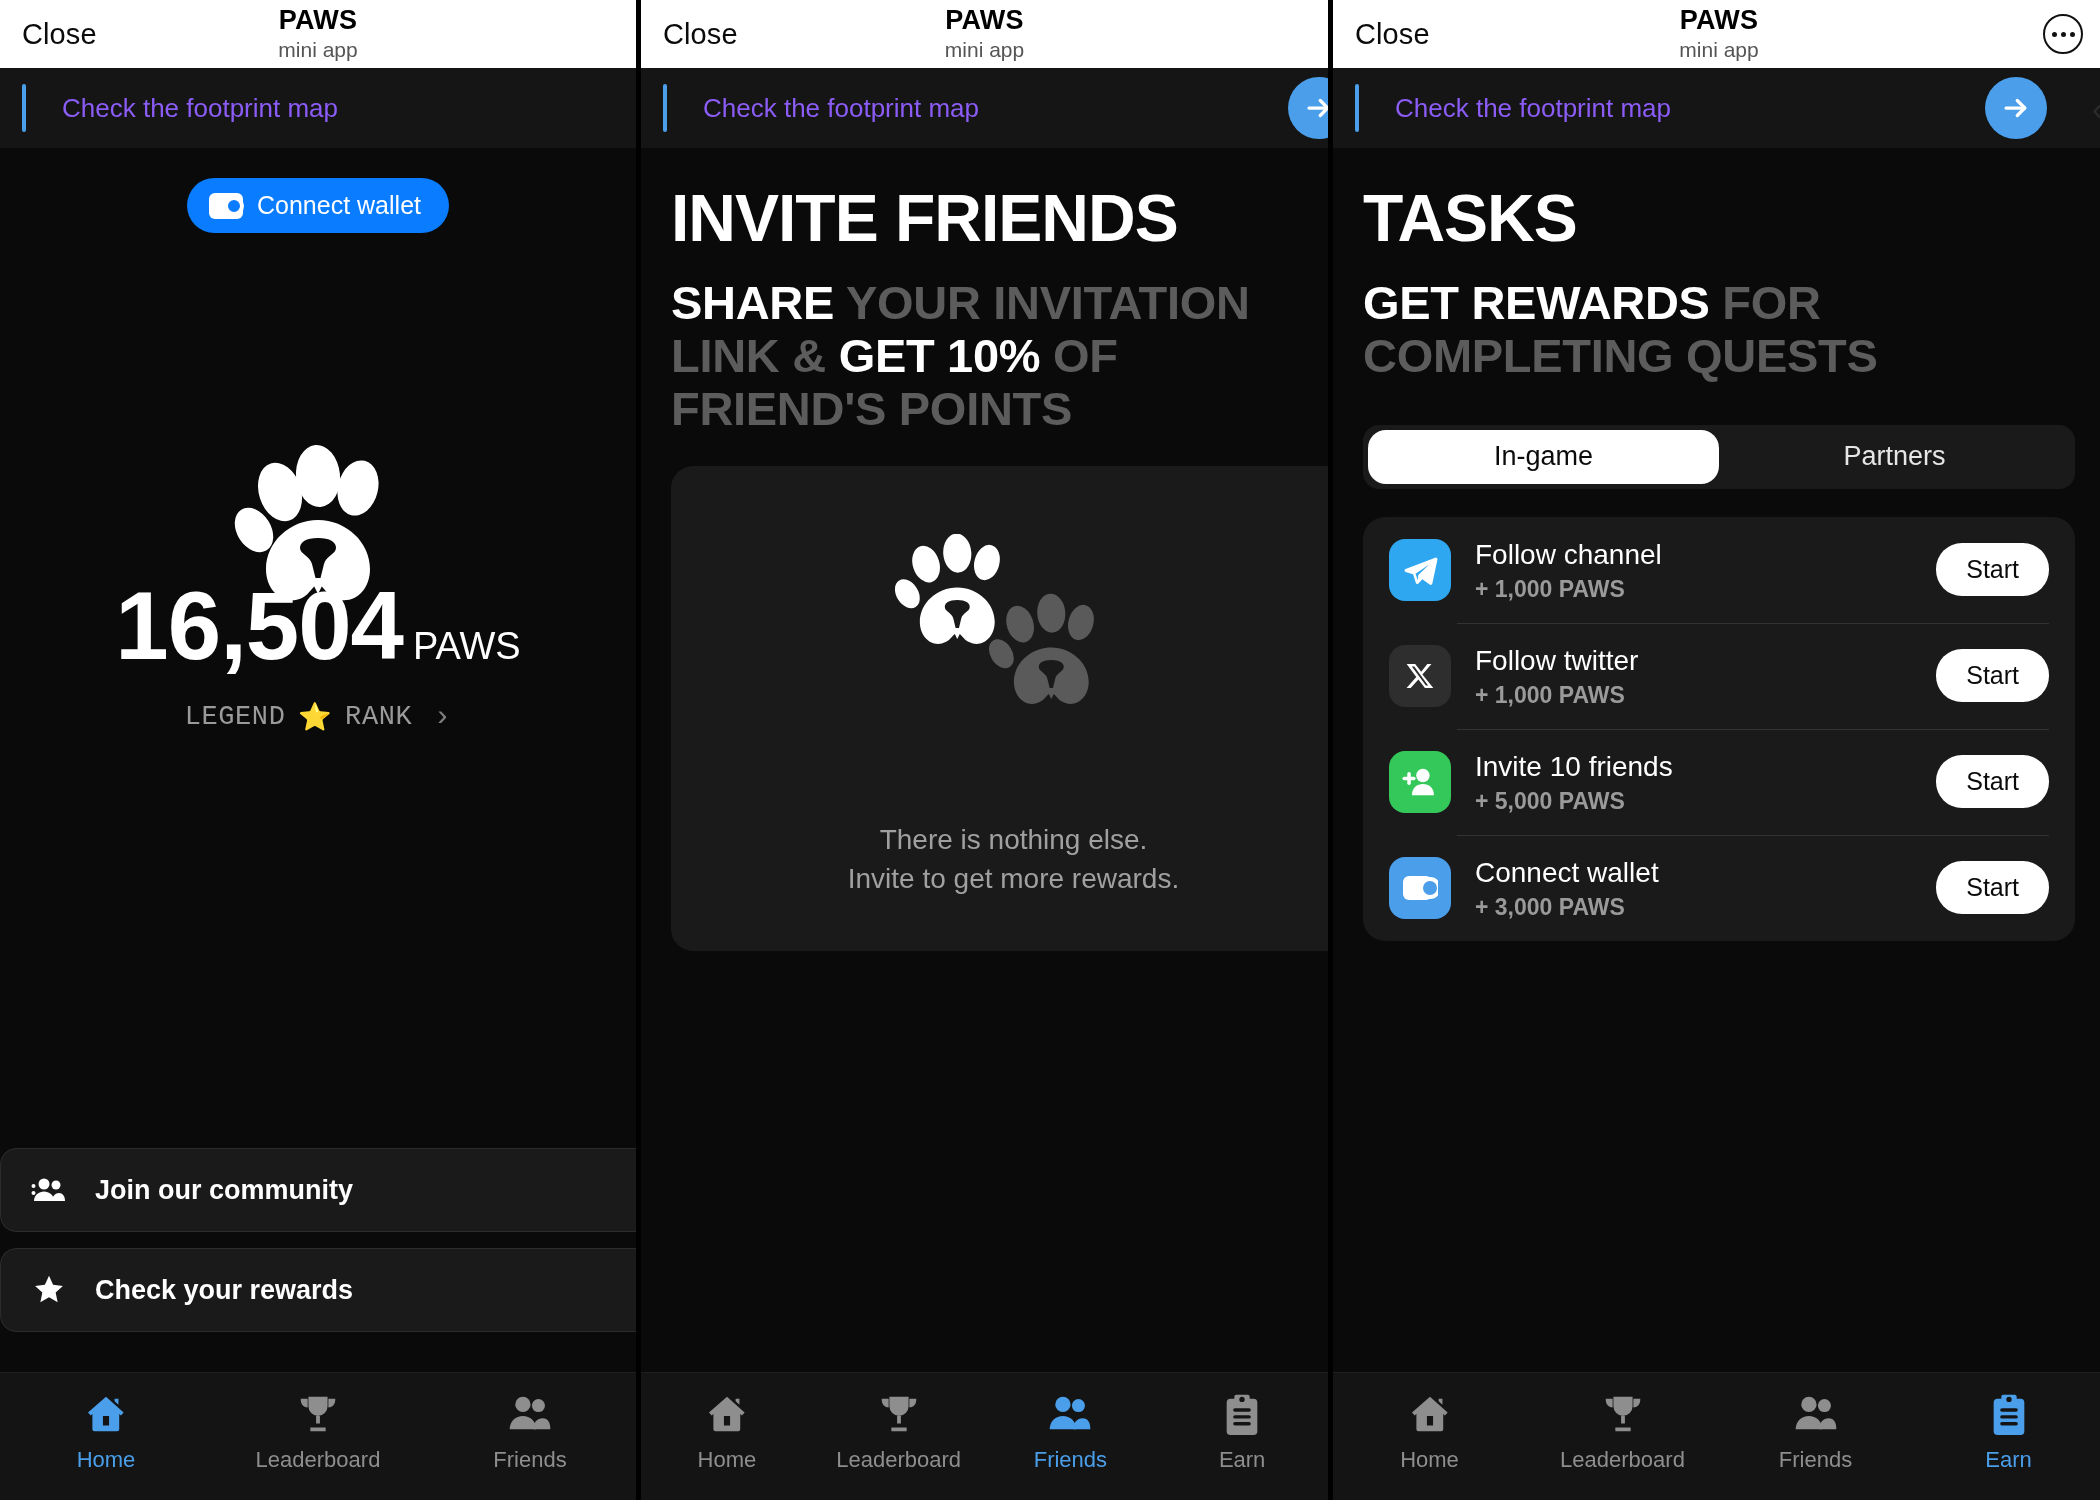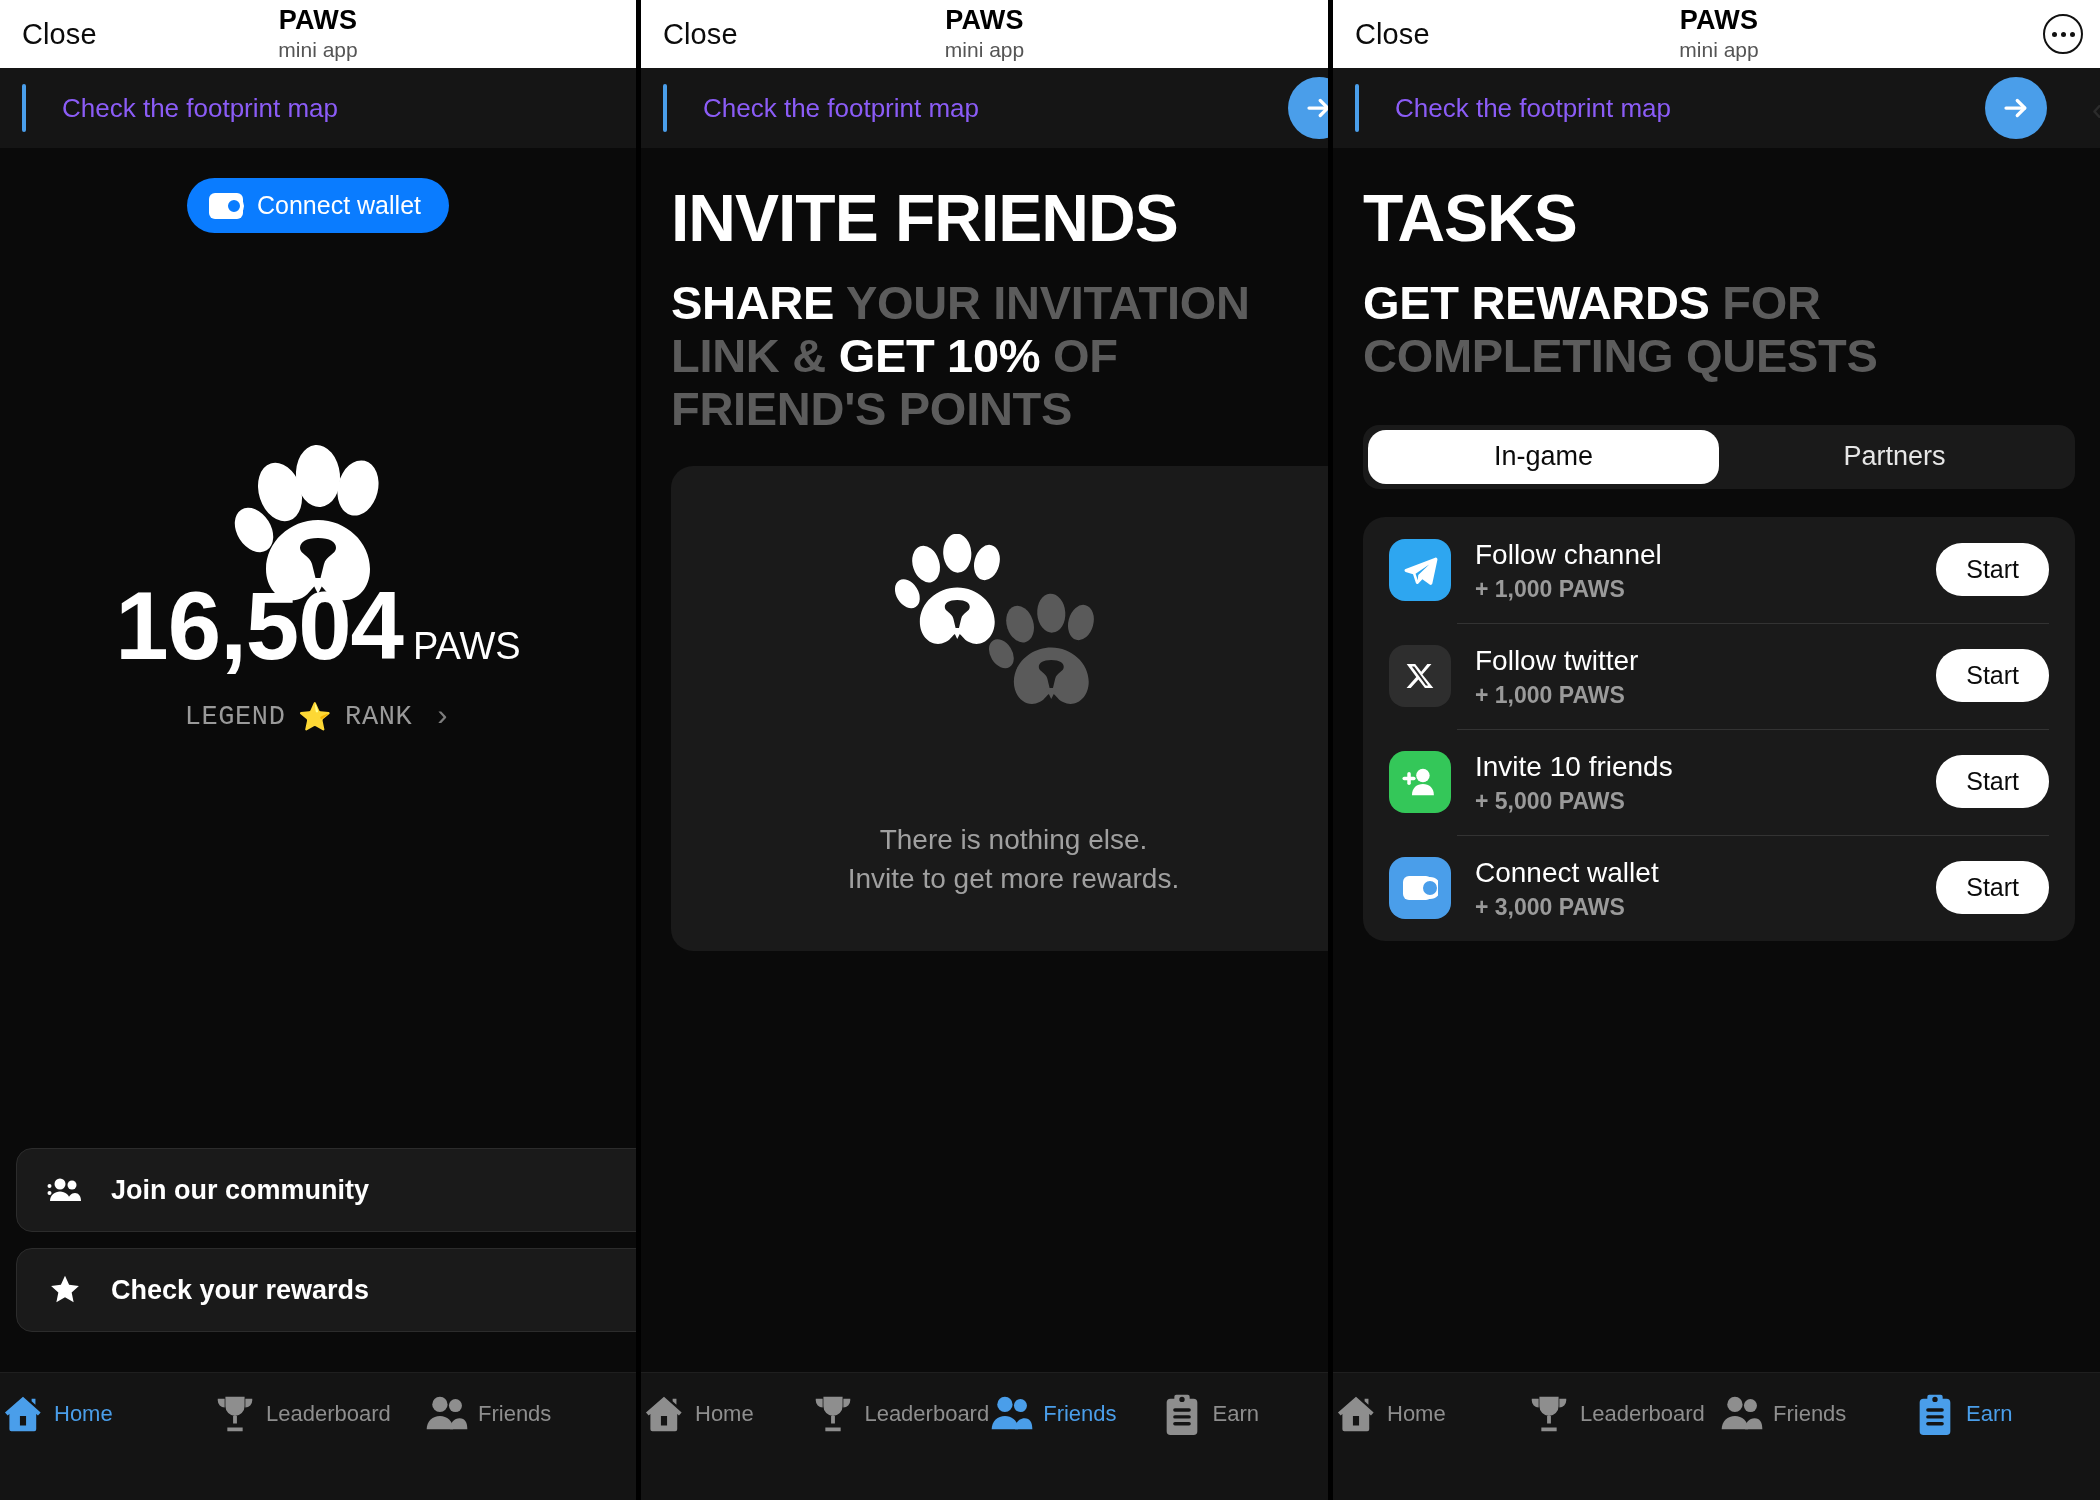--- a/index.html
+++ b/index.html
@@ -77,21 +77,21 @@
   .score-num { font-size:96px; font-weight:700; color:#fff; letter-spacing:-1px; line-height:1; }
   .score-unit { font-size:38px; font-weight:500; color:#fff; margin-left:10px; }
   .rank-row {
     position:absolute; left:0; right:0; top:552px;
     display:flex; align-items:center; justify-content:center; gap:13px;font-family:Liberation Mono, monospace;
   }
   .rank-txt { font-size:27px; color:#9a9a9a; letter-spacing:0.6px; }
   .rank-star { font-size:27px; }
   .rank-chev { color:#7d7d7d; font-size:30px; margin-left:8px; }
 
-  .cta-stack { position:absolute; left:16px; right:-26px; bottom:152px; }
+  .cta-stack { position:absolute; left:0; right:-26px; bottom:152px; }
   .cta-btn {
     display:flex; align-items:center; gap:26px;
     background:#1a1a1a; border:1px solid #2c2c2c; border-radius:16px;
     height:84px; padding-left:28px; margin-bottom:16px;
   }
   .cta-ico { width:40px; display:flex; align-items:center; justify-content:center; flex:0 0 auto; }
   .cta-label { font-size:27px; font-weight:700; color:#fff; }
 
   
   .hero-pad { padding:36px 30px 0 30px; }
@@ -146,21 +146,21 @@
     background:#fff; color:#0b0b0b; border-radius:26px;
     font-size:25px; padding:12px 30px; flex:0 0 auto;
   }
 
   
   .bnav {
     position:absolute; left:0; right:0; bottom:0; height:128px;
     background:#141414; border-top:1px solid #1f1f1f;
     display:flex; align-items:flex-start; padding-top:16px;
   }
-  .bnav-item { flex:1; display:flex; flex-direction:row; align-items:center; gap:8px; }
+  .bnav-item { flex:1; display:flex; flex-direction:column; align-items:center; gap:8px; }
   .bnav-label { font-size:22px; color:#8e8e8e; }
   .bnav-item.active .bnav-label { color:#4a9eea; }
   .bnav-ico { height:50px; display:flex; align-items:center; }
   .bnav-ico svg { width:46px; height:46px; fill:#8e8e8e; }
   .bnav-item.active .bnav-ico svg { fill:#4a9eea; }
 </style>
 </head>
 <body>
 
 <div class="stage">

